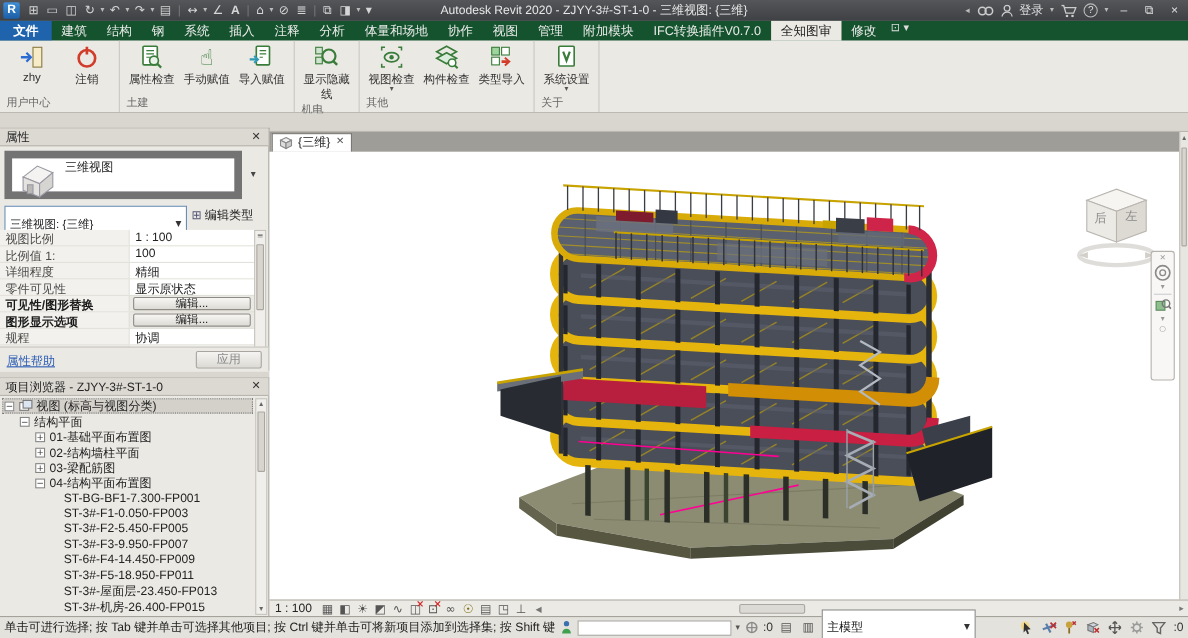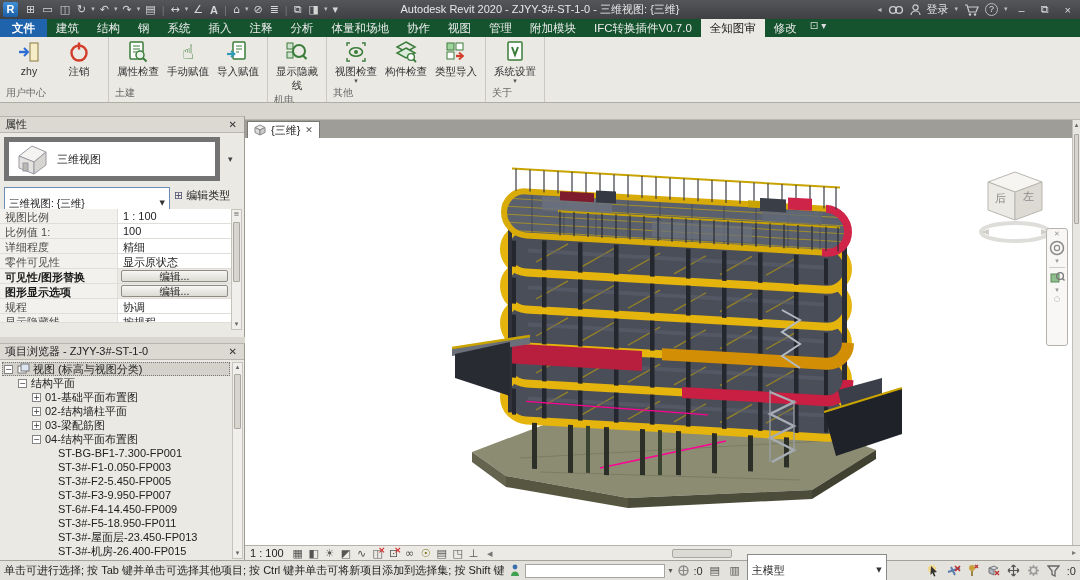--- a/index.html
+++ b/index.html
@@ -33,40 +33,40 @@
 .rbtn .dar{font-size:7px;color:#555;line-height:5px}
 .plabel{font-size:10px;color:#666;padding:0 6px 2px}
 .handg{font-size:20px;color:#3a7d3a}
 
 .optbar{left:0;top:103px;width:1080px;height:17px;background:#d9d6d0;border-bottom:1px solid #bab7b0}
 
 .dockbg{left:0;top:120px;width:245px;height:440px;background:#d9d6d0}
 .panel{position:absolute;background:#ebe9e4;border-right:1px solid #9d9a94;border-top:1px solid #b8b5ae}
 .phead{height:16px;background:#dcd9d3;border-bottom:1px solid #b8b5ae;display:flex;align-items:center;padding:0 5px;font-size:11px;color:#222}
 .closex{margin-left:auto;color:#333;font-size:10px;padding:0 2px}
-.typesel{position:absolute;left:4px;top:20px;width:216px;height:44px;background:#fff;border:5px solid #737373;display:flex;align-items:center}
+.typesel{position:absolute;left:4px;top:20px;width:216px;height:44px;background:#fff;border:7px solid #737373;display:flex;}
 .combo{background:#fff;border:1px solid #8a8a8a;display:flex;align-items:center;padding:0 4px;height:33px;overflow:hidden;white-space:nowrap}
 .carr{margin-left:auto;font-size:7px;color:#333;padding-left:3px}
 .prow{display:flex;height:15px;border-bottom:1px solid #e0ded8}
 .plab{width:118px;padding:1px 5px;color:#4a4a4a;background:#f2f1ed;border-right:1px solid #e0ded8;overflow:hidden;white-space:nowrap}
 .plab.bold{font-weight:bold;color:#1a1a1a}
 .pval{flex:1;padding:1px 5px;background:#fff;overflow:hidden;white-space:nowrap}
 .editbtn{flex:1;margin:1px 3px;background:linear-gradient(#f7f6f4,#dddbd5);border:1px solid #8f8c86;border-radius:2px;font-size:10.5px;text-align:center;line-height:11px}
 .sechead{display:flex;height:14px;background:#e4e2dc;border-bottom:1px solid #c6c3bc;font-weight:bold;padding:1px 5px;color:#222}
 .scroll{position:absolute;background:#f0efeb;border:1px solid #c6c3bc}
 .thumb{position:absolute;left:1px;right:1px;background:#d8d5cf;border:1px solid #aaa7a1;border-radius:1px}
 .sarrow{position:absolute;left:0;right:0;text-align:center;font-size:7px;color:#666}
 .link{color:#2a5bb4;text-decoration:underline}
 .applybtn{position:absolute;background:linear-gradient(#f5f4f2,#dcdad4);border:1px solid #a9a6a0;border-radius:2px;color:#8a8a8a;text-align:center;font-size:11px}
 
 .trow{display:flex;align-items:center;height:14px;white-space:nowrap;color:#222}
 .trow.sel{background:#d4d1cb;outline:1px dotted #777;outline-offset:-1px}
 .exp{width:9px;height:9px;border:1px solid #848484;background:#fff;font-size:8px;line-height:7px;text-align:center;color:#333;margin-right:4px;flex:none}
 
-.viewtabs{left:245px;top:120px;width:835px;height:18px;background:#9f9d97;display:flex;align-items:flex-end}
+.viewtabs{left:245px;top:120px;width:835px;height:18px;background:#9f9d97;display:flex;align-items:center}
 .vtab{height:17px;background:#fff;border:1px solid #7a7872;border-bottom:none;display:flex;align-items:center;padding:0 6px;gap:5px;margin-left:2px;font-size:11px}
 
 .canvas{left:245px;top:138px;width:827px;height:407px;background:#ffffff;overflow:hidden}
 .vscroll{left:1072px;top:120px;width:8px;height:438px;background:#e8e6e1;border-left:1px solid #c2bfb8}
 
 .navbar{left:1046px;top:228px;width:22px;height:118px;background:rgba(248,247,245,.95);border:1px solid #b5b2ab;border-radius:3px;display:flex;flex-direction:column;align-items:center;padding:2px 0;gap:2px}
 .navbar .mini{font-size:7px;color:#999}
 .navbar hr{width:16px;border:none;border-top:1px solid #ccc}
 
 .vcbbar{left:245px;top:545px;width:835px;height:15px;background:#eceae5;border-top:1px solid #b5b2ab;display:flex;align-items:center;padding-left:5px}
@@ -344,20 +344,24 @@
       </div>
     <div class="prow" style="height:9px;overflow:hidden">
         <div class="plab">显示隐藏线</div>
         <div class="pval">按规程</div>
       </div>
   </div>
   <div class="scroll" style="left:231px;top:92px;width:11px;height:121px">
     <div class="sarrow g" style="top:1px">≡</div>
     <div class="thumb" style="top:12px;height:60px"></div>
     <div class="sarrow g" style="bottom:1px">▾</div>
+  </div>
+  <div class="abs" style="left:0;top:198px;width:244px;height:23px;background:#ebe9e4;border-top:1px solid #c6c3bc">
+    <span class="link abs" style="left:6px;top:5px">属性帮助</span>
+    <div class="applybtn" style="left:178px;top:3px;width:60px;height:16px;line-height:15px">应用</div>
   </div>
 </div>
 
 <div class="panel" style="left:0;top:343px;width:245px;height:217px">
   <div class="phead">
     <span>项目浏览器 - ZJYY-3#-ST-1-0</span>
     <span class="closex">✕</span>
   </div>
   <div class="abs" style="left:2px;top:18px;width:228px;height:197px;overflow:hidden">
     <div class="trow sel" style="padding-left:2px">

